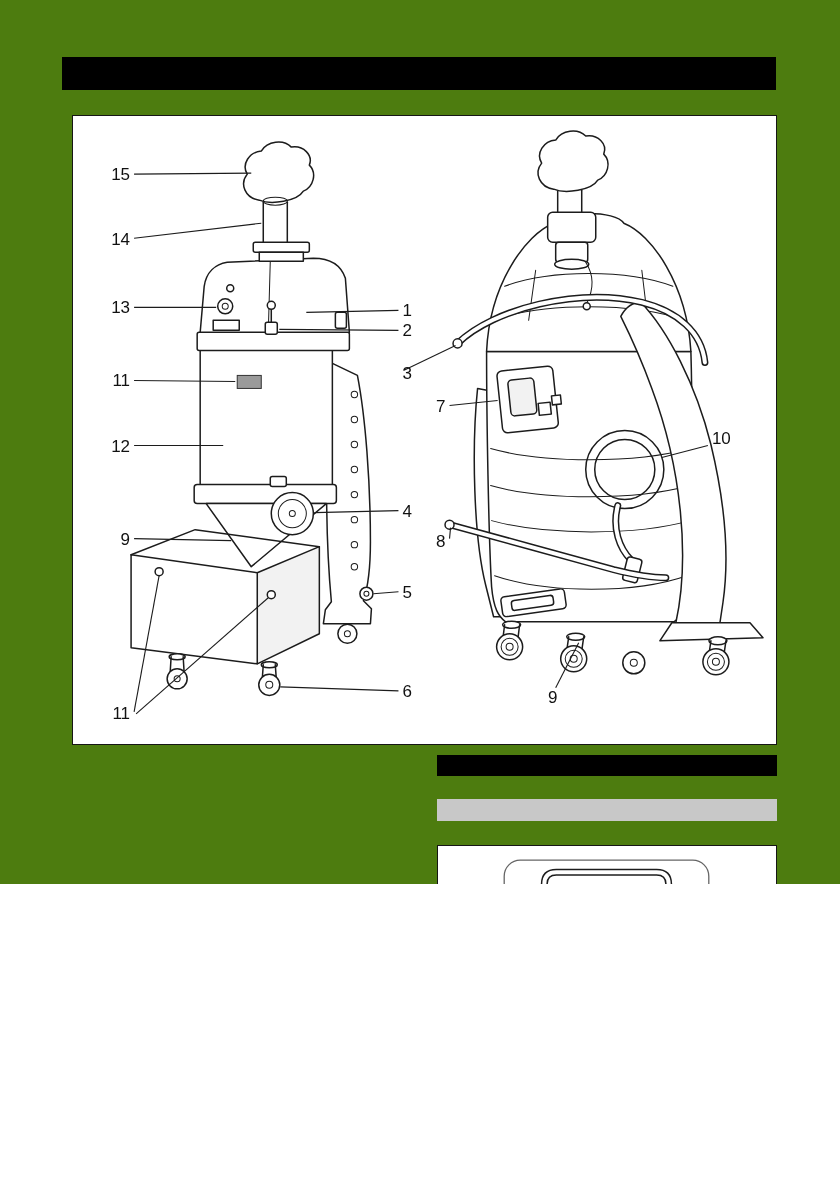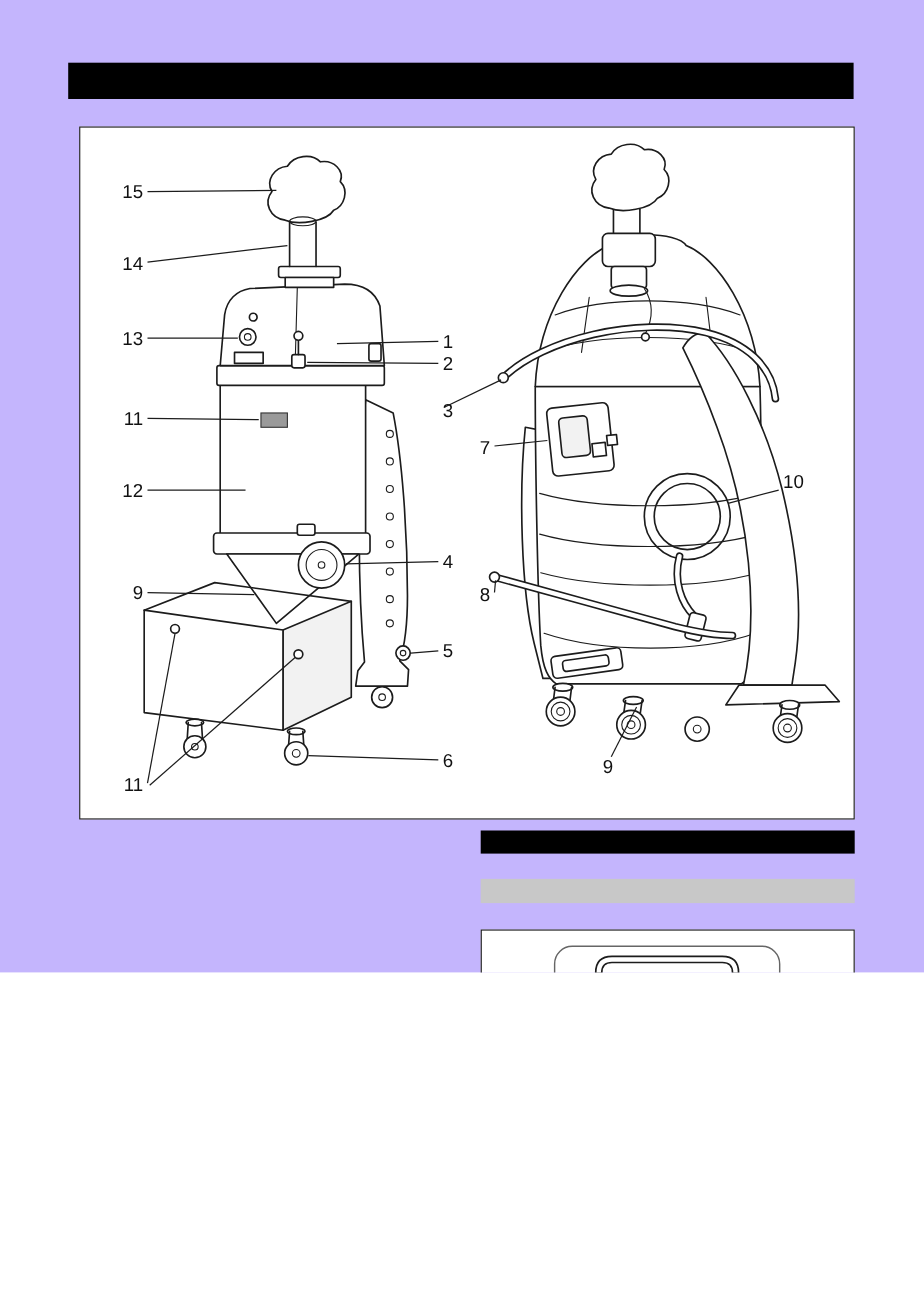--- a/index.html
+++ b/index.html
@@ -2,21 +2,21 @@
 <html><head>
 <meta charset="utf-8">
 <style>
   * { margin: 0; padding: 0; box-sizing: border-box; }
   html, body { background: #ffffff; }
   body {
     width: 840px; height: 1192px;
     font-family: "Liberation Sans", sans-serif;
     position: relative;
   }
-  .page { position: relative; width: 840px; height: 884px; background: #c4b5fd; overflow: hidden; }
+  .page { position: relative; width: 840px; height: 884px; background: #4d7c0f; overflow: hidden; }
   .bar { position: absolute; }
   .bar.black { background: #000000; }
   .bar.gray  { background: #c8c8c8; }
   .bar.top-title    { left: 62px;  top: 57px;  width: 714px; height: 33px; }
   .bar.right-title  { left: 437px; top: 755px; width: 340px; height: 21px; }
   .bar.right-sub    { left: 437px; top: 799px; width: 340px; height: 22px; }
   .figure-box { position: absolute; border: 1.5px solid #161616; background: #fff; }
   .figure-main   { left: 72px;  top: 115px; width: 705px; height: 630px; }
   .figure-detail { left: 437px; top: 845px; width: 340px; height: 231px; }
   .figure-box svg { display: block; width: 100%; height: 100%; }

